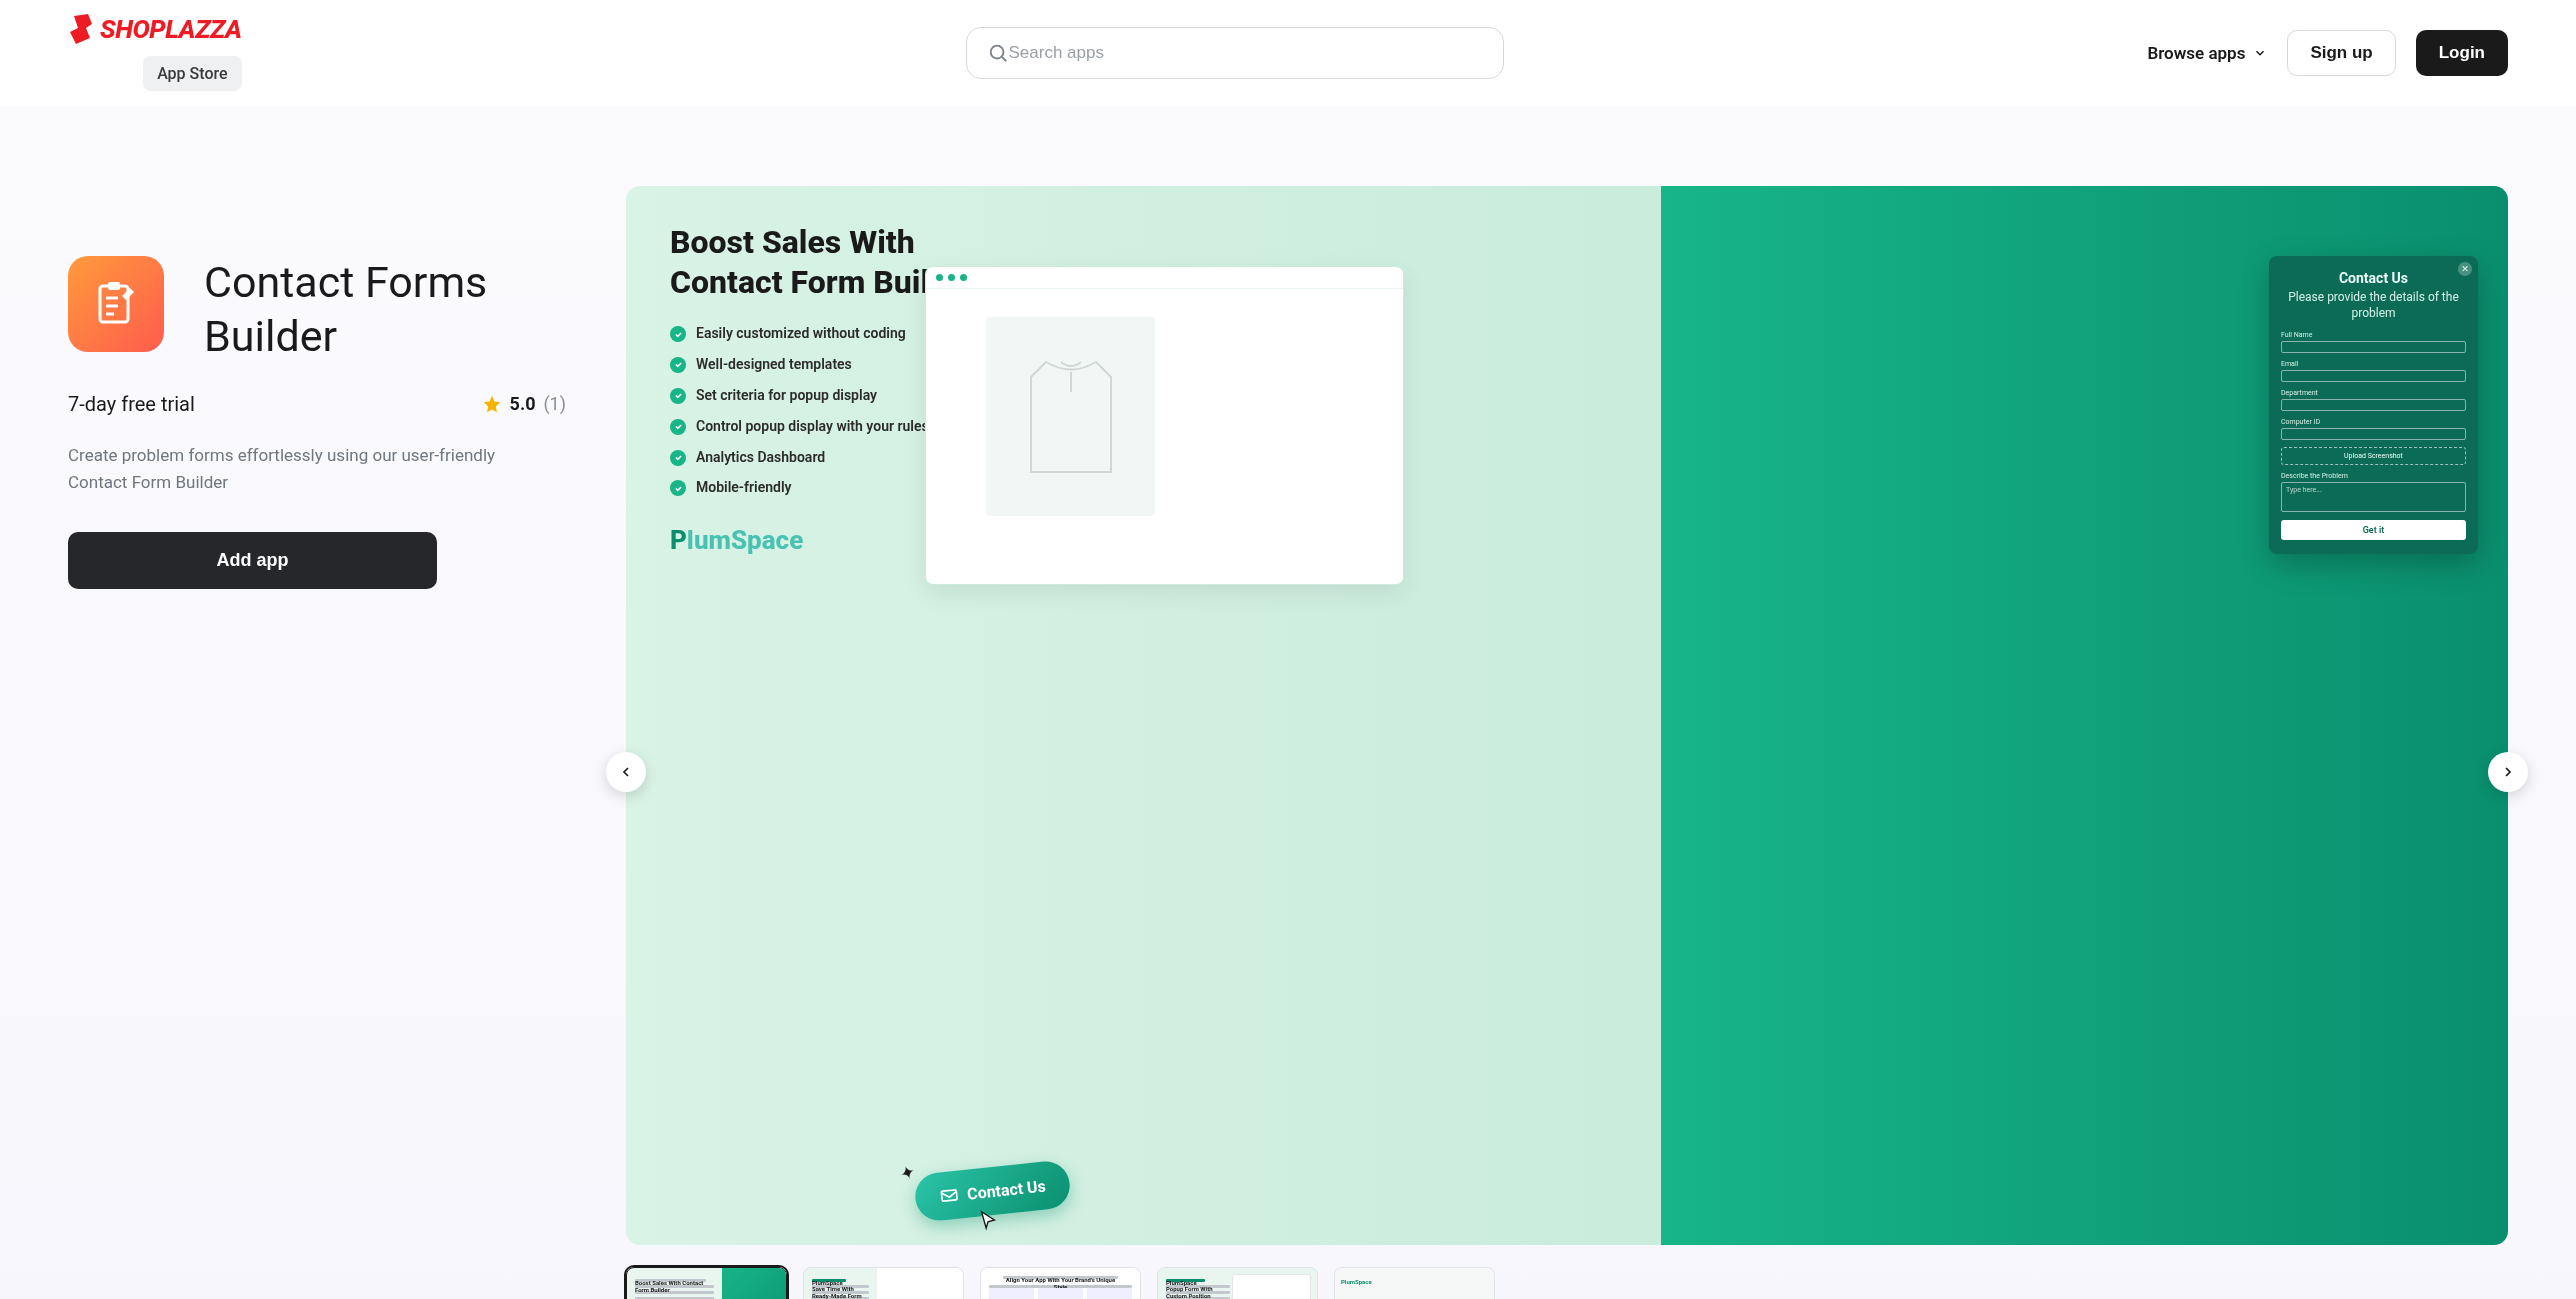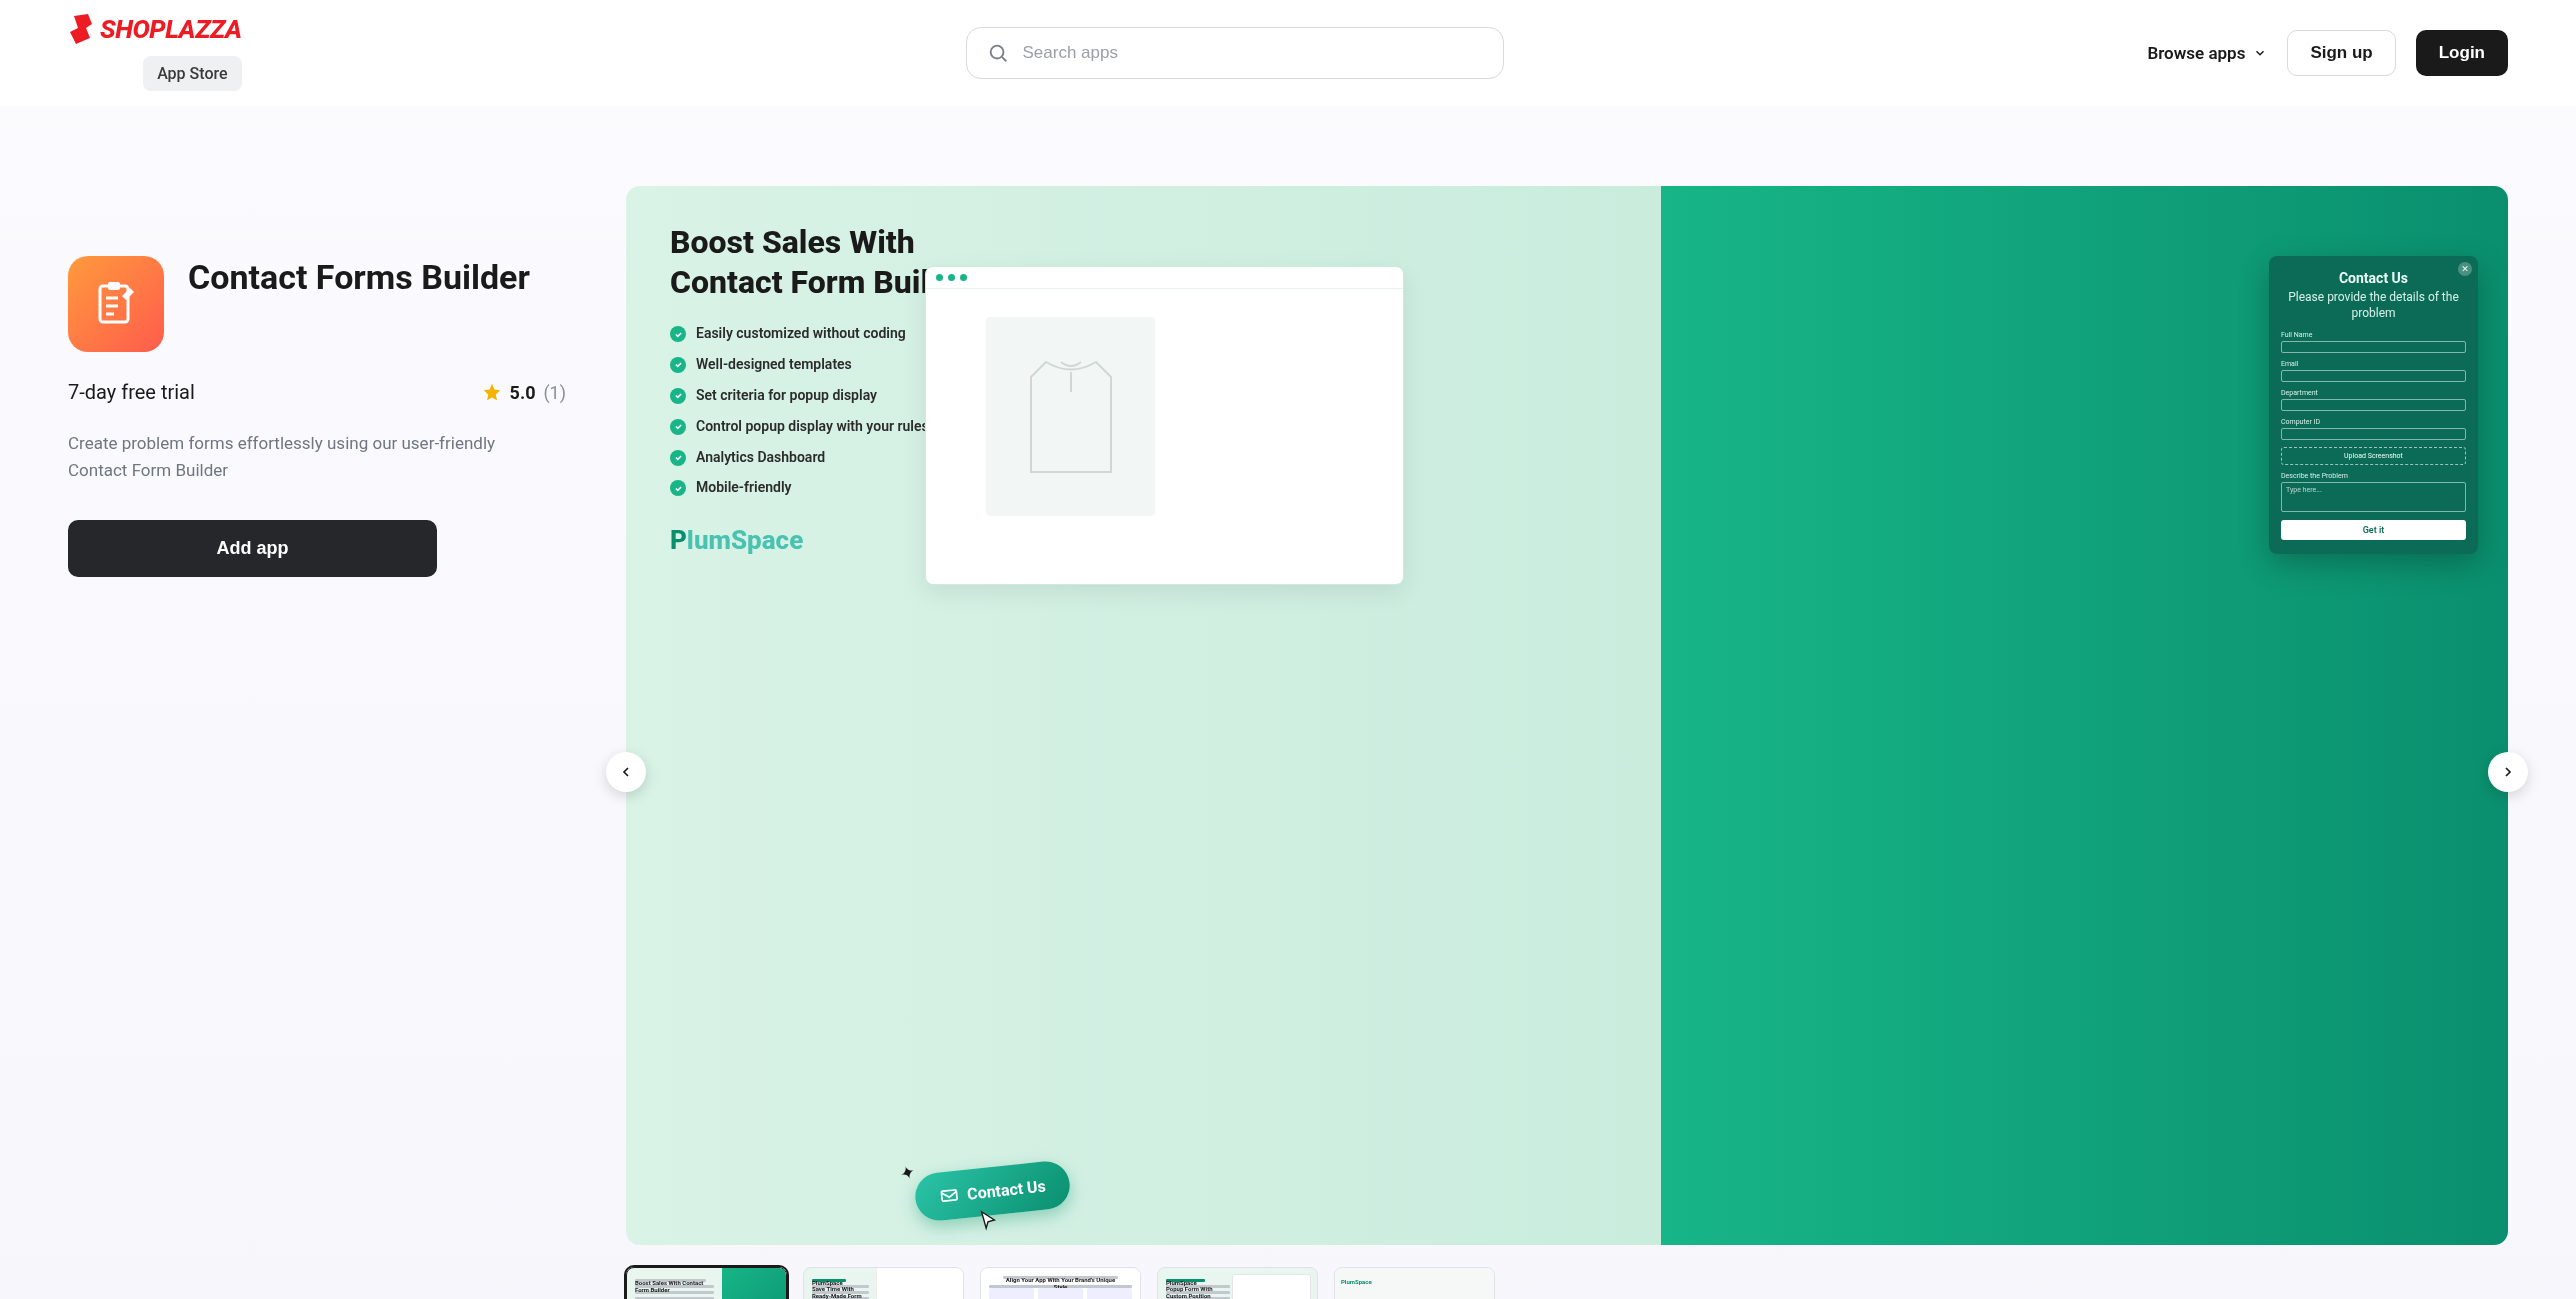--- a/index.html
+++ b/index.html
@@ -6,37 +6,37 @@
 body { font-family: -apple-system, BlinkMacSystemFont, "Segoe UI", Roboto, Helvetica, Arial, sans-serif; background: #fff; color: #1a1a1a; }
 
 
 .header { display: flex; align-items: center; padding: 14px 68px; gap: 16px; border-bottom: 1px solid transparent; }
 .logo-block { display: flex; align-items: flex-end; gap: 12px; flex-direction: column; }
 .logo { display: flex; align-items: center; gap: 6px; }
 .logo-mark { width: 26px; height: 30px; }
 .logo-text { font-size: 26px; font-weight: 800; font-style: italic; color: #ed1c24; letter-spacing: -0.5px; }
 .app-store-pill { background: #eef0f2; color: #3a3a3a; font-size: 16px; padding: 8px 14px; border-radius: 8px; font-weight: 500; }
 .search-wrap { flex: 1; display: flex; justify-content: center; margin-left: 80px; }
-.search-box { display: flex; align-items: center; gap: 14px; width: 538px; max-width: 100%; border: 1px solid #d7d9dd; border-radius: 15px; padding: 14px 20px; }
+.search-box { display: flex; align-items: center; width: 538px; max-width: 100%; border: 1px solid #d7d9dd; border-radius: 15px; padding: 14px 20px; }
 .search-box input { border: none; outline: none; font-size: 17px; flex: 1; background: transparent; color: #333; }
 .search-box input::placeholder { color: #9aa0a6; }
 .header-right { display: flex; align-items: center; gap: 20px; }
 .browse-link { display: flex; align-items: center; gap: 8px; font-size: 17px; font-weight: 600; color: #1a1a1a; cursor: pointer; }
 .btn { font-size: 17px; font-weight: 600; padding: 12px 22px; border-radius: 10px; cursor: pointer; border: 1px solid transparent; }
 .btn-outline { background: #fff; border-color: #d7d9dd; color: #1a1a1a; }
 .btn-dark { background: #1a1a1a; color: #fff; }
 
 
 .main { background: linear-gradient(180deg, #fbfbfe 0%, #f6f6fc 100%); padding: 80px 68px 40px; }
 .content { display: flex; gap: 60px; align-items: flex-start; }
 
 .left-col { width: 498px; flex-shrink: 0; padding-top: 70px; }
 .app-head { display: flex; gap: 24px; align-items: flex-start; margin-bottom: 28px; }
 .app-icon { width: 96px; height: 96px; border-radius: 20px; background: linear-gradient(135deg, #ff9a3c 0%, #ff5c4d 100%); display: flex; align-items: center; justify-content: center; flex-shrink: 0; }
-.app-title { font-size: 34px; font-weight: 700; line-height: 1.25; color: #1a1a1a; }
+.app-title { font-size: 43px; font-weight: 400; line-height: 1.25; color: #1a1a1a; margin-left: 16px; }
 .trial-row { display: flex; justify-content: space-between; align-items: center; margin-bottom: 26px; }
 .trial-text { font-size: 20px; font-weight: 400; color: #1a1a1a; }
 .rating { display: flex; align-items: center; gap: 8px; font-size: 18px; }
 .rating-score { font-weight: 700; }
 .rating-count { color: #8a8f98; }
 .app-desc { font-size: 17px; color: #6f7680; line-height: 1.6; margin-bottom: 36px; max-width: 439px; }
 .add-app-btn { width: 369px; background: #25272b; color: #fff; border: none; border-radius: 10px; padding: 18px 0; font-size: 18px; font-weight: 600; cursor: pointer; }
 
 
 .slider-wrap { flex: 1; position: relative; }

